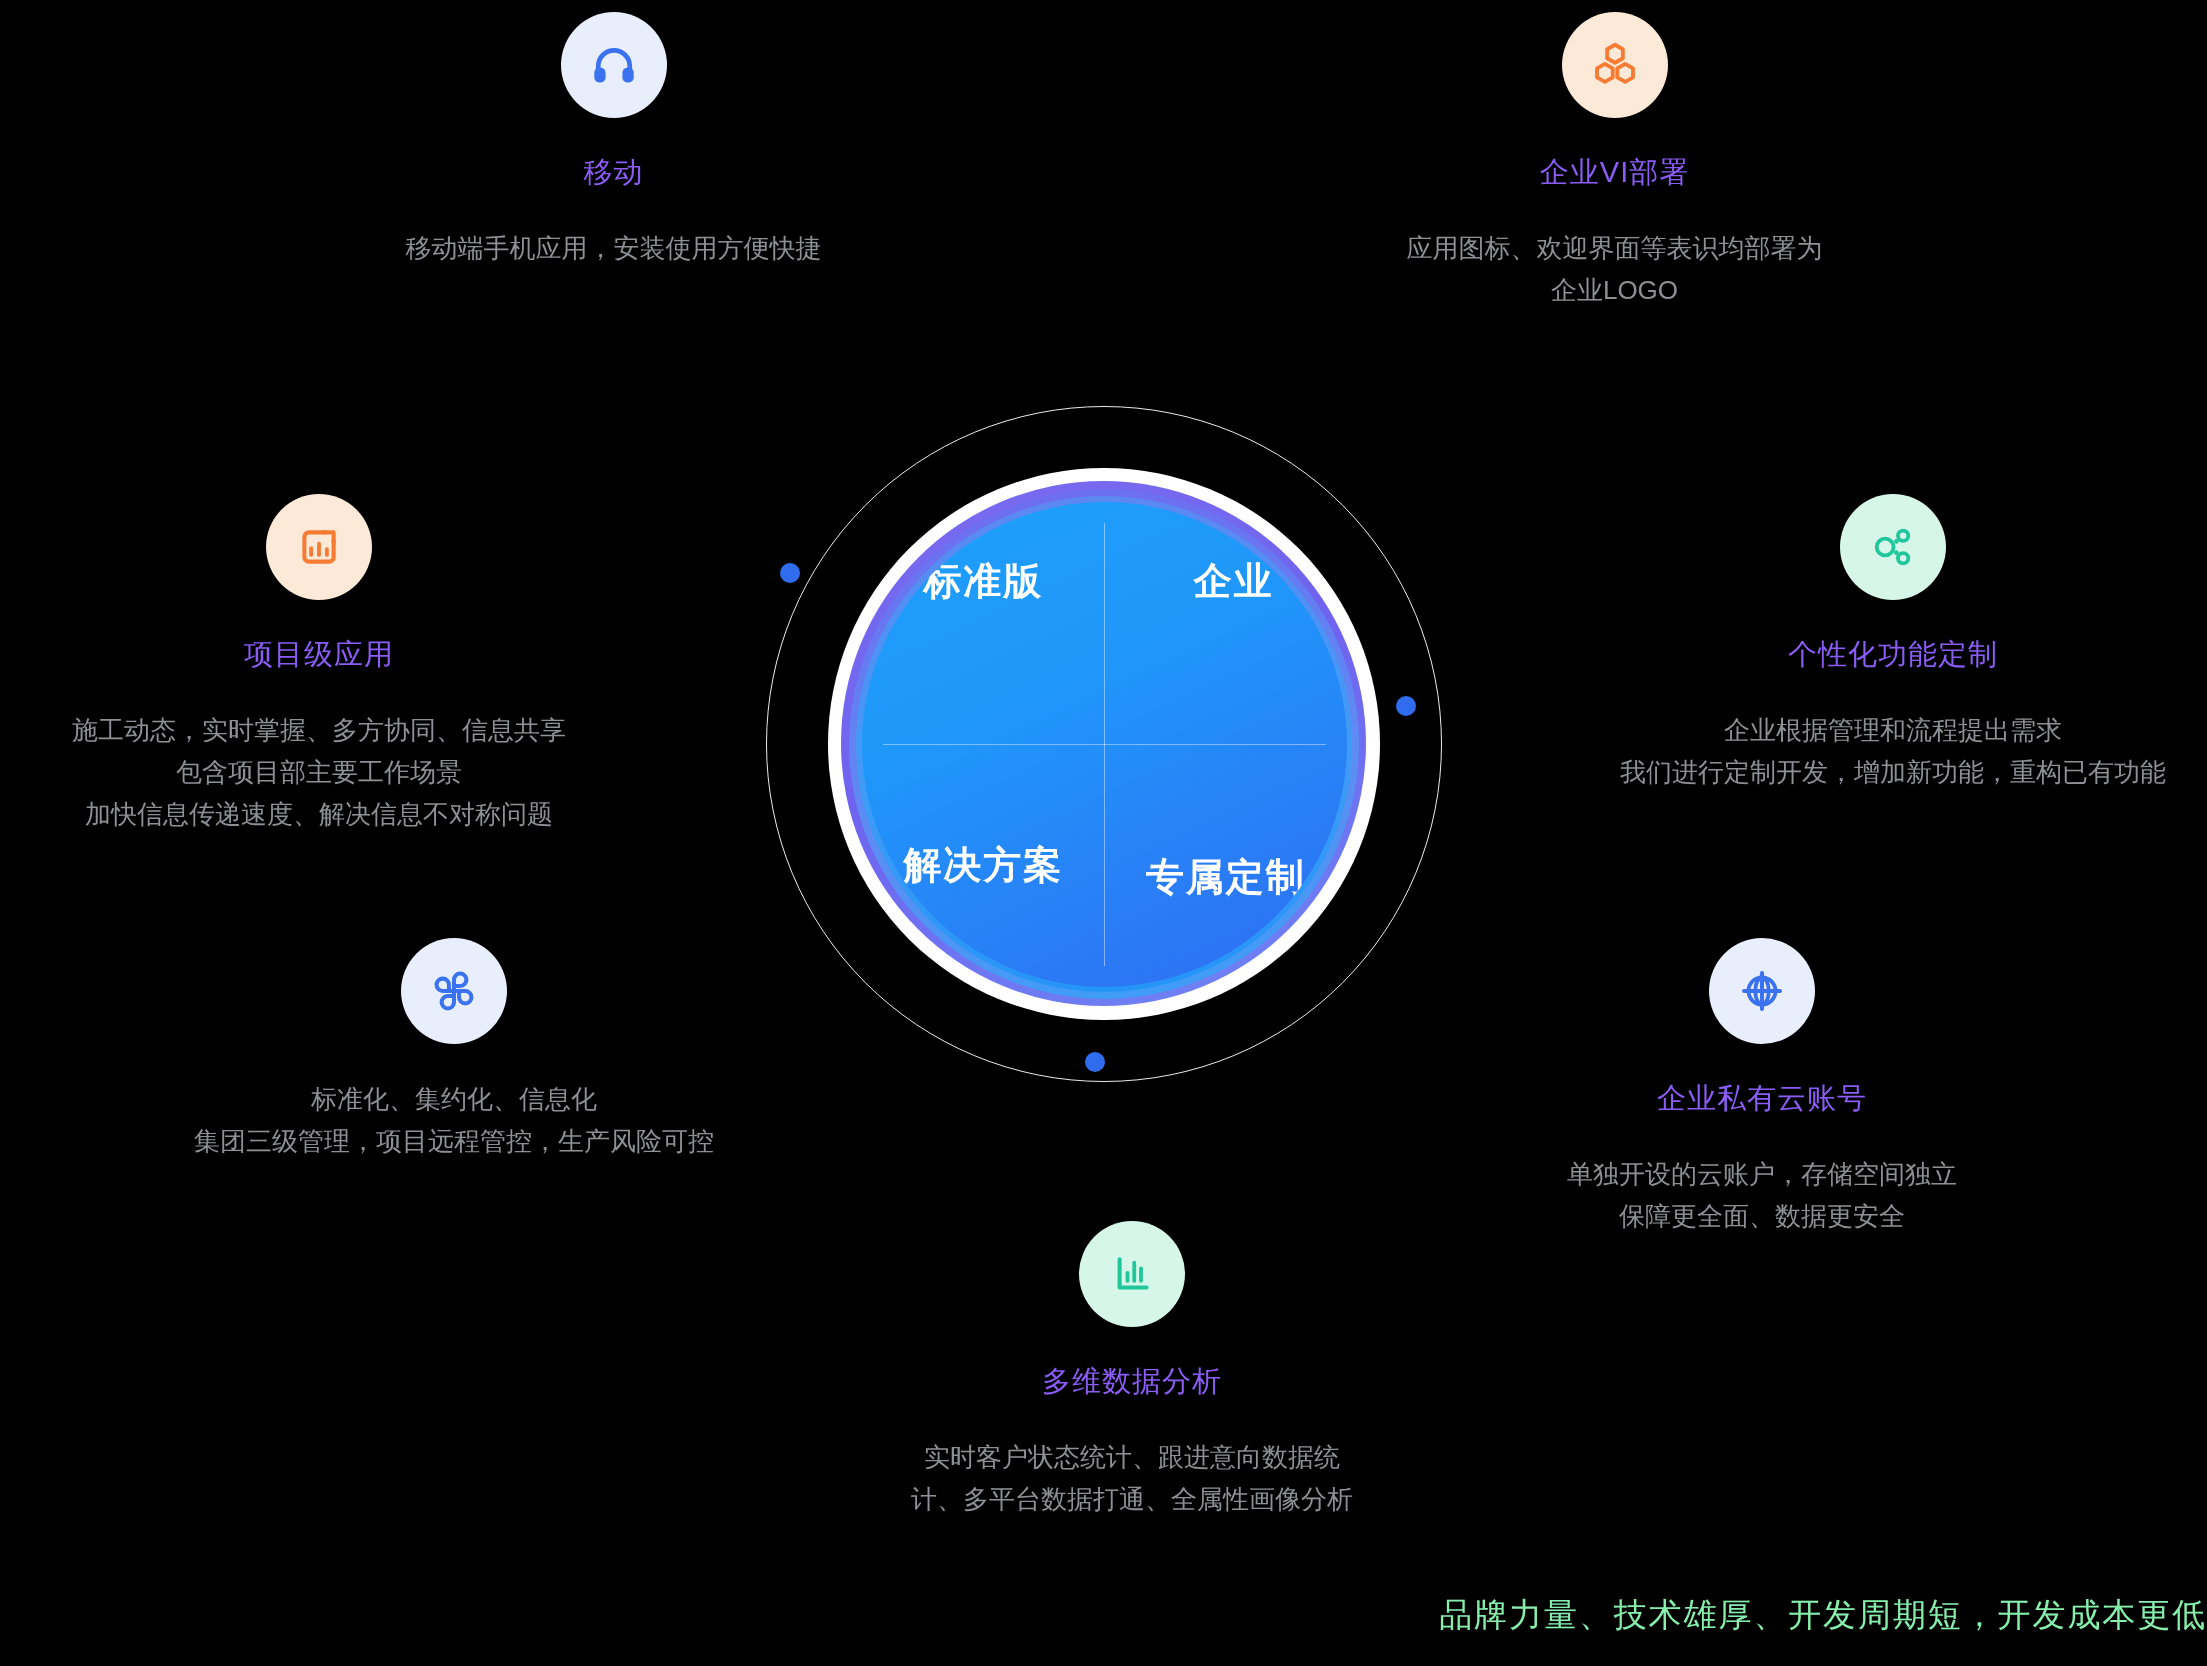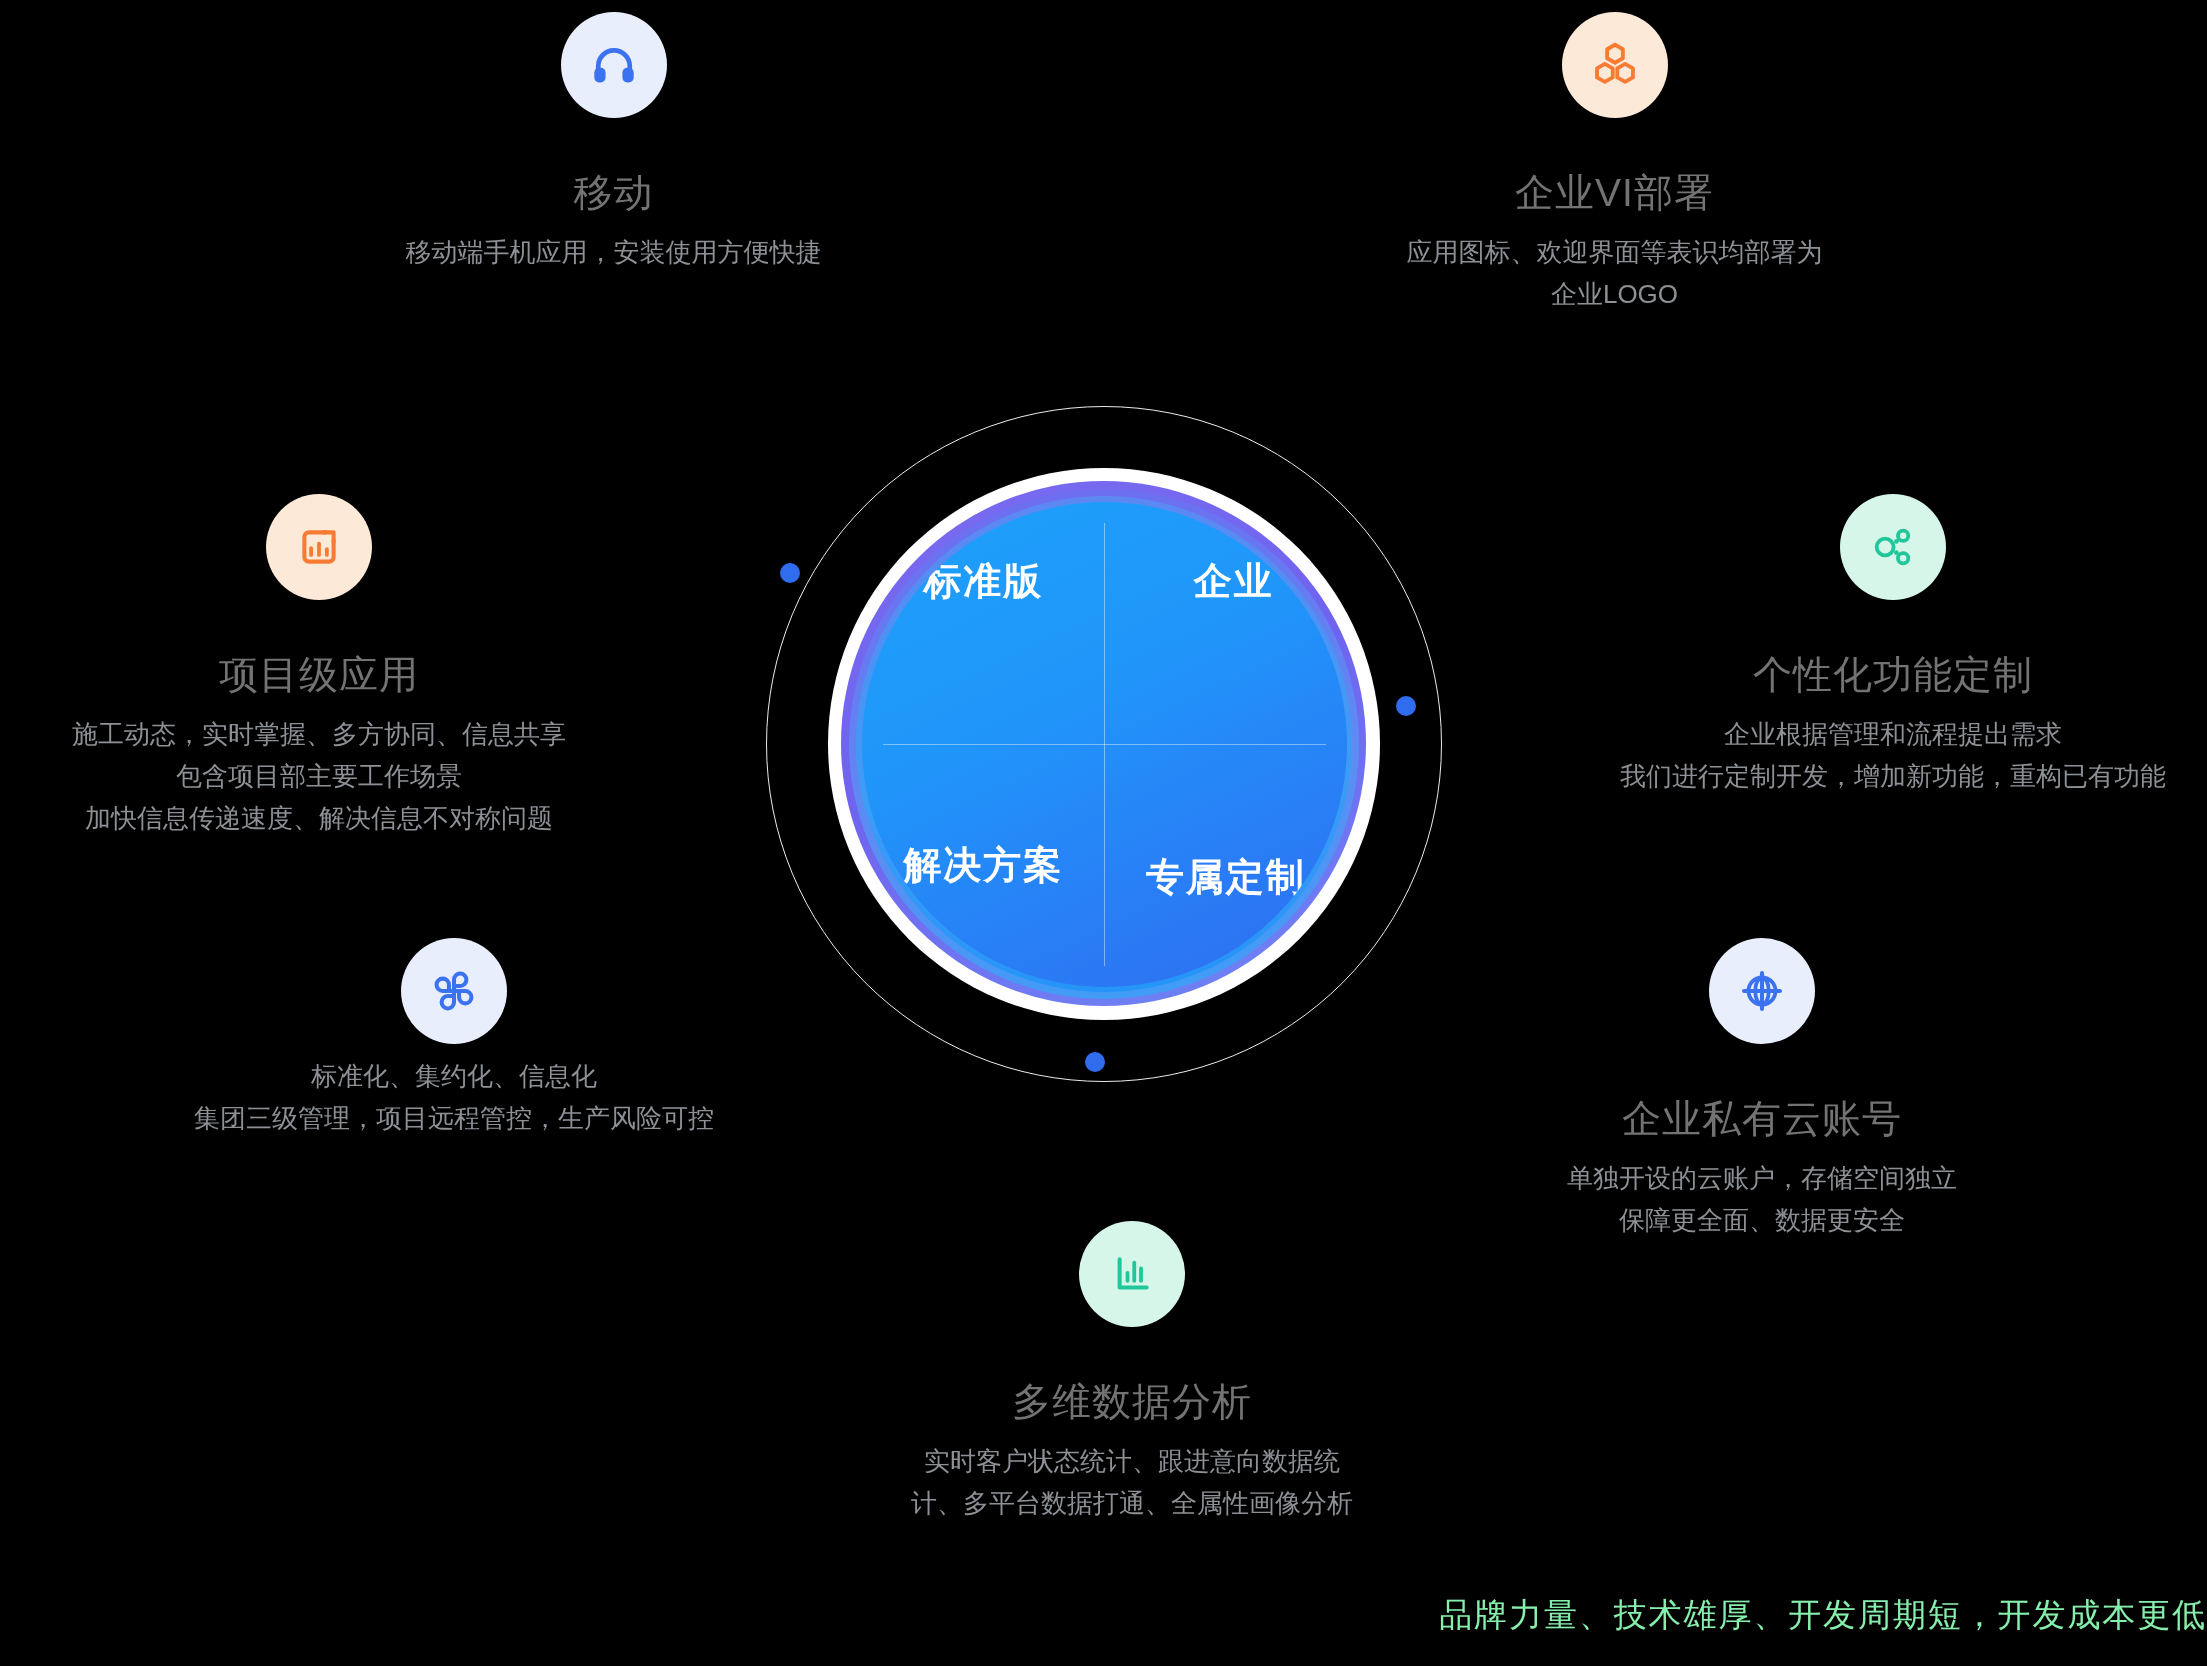--- a/index.html
+++ b/index.html
@@ -13,26 +13,26 @@
 
   
   .node{ position:absolute; text-align:center; }
   .icon-circle{
     width:106px; height:106px; border-radius:50%;
     margin:0 auto;
     display:flex; align-items:center; justify-content:center;
   }
   .icon-circle svg{ display:block; }
   .node-title{
-    font-size:39px; font-weight:400; color:#737373;
-    margin-top:48px; letter-spacing:1px; white-space:nowrap;
+    font-size:29px; font-weight:400; color:#8b5cf6;
+    margin-top:35px; letter-spacing:1px; white-space:nowrap;
   }
   .node-desc{
     font-size:26px; color:#8d9196; line-height:1.62;
-    margin-top:11px; white-space:pre-line;
+    margin-top:34px; white-space:pre-line;
   }
 
   
   #node-mobile     { left:97px;  top:11.6px;  width:1033px; }
   #node-vi         { left:1120px; top:11.6px;  width:989px; }
   #node-project    { left:-77px;  top:494px; width:792px;  }
   #node-custom     { left:1497px; top:494px; width:792px;  }
   #node-business   { left:58px;   top:938px; width:792px;  }
   #node-cloud      { left:1366px; top:938px; width:792px;  }
   #node-analytics  { left:736px;  top:1221px;width:792px;  }

